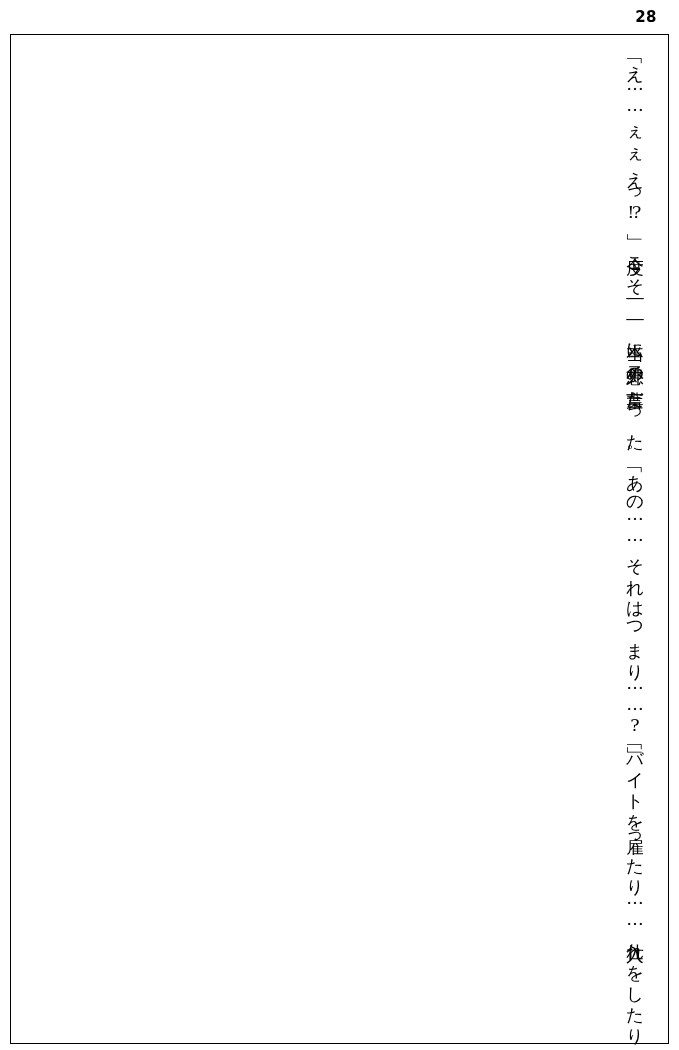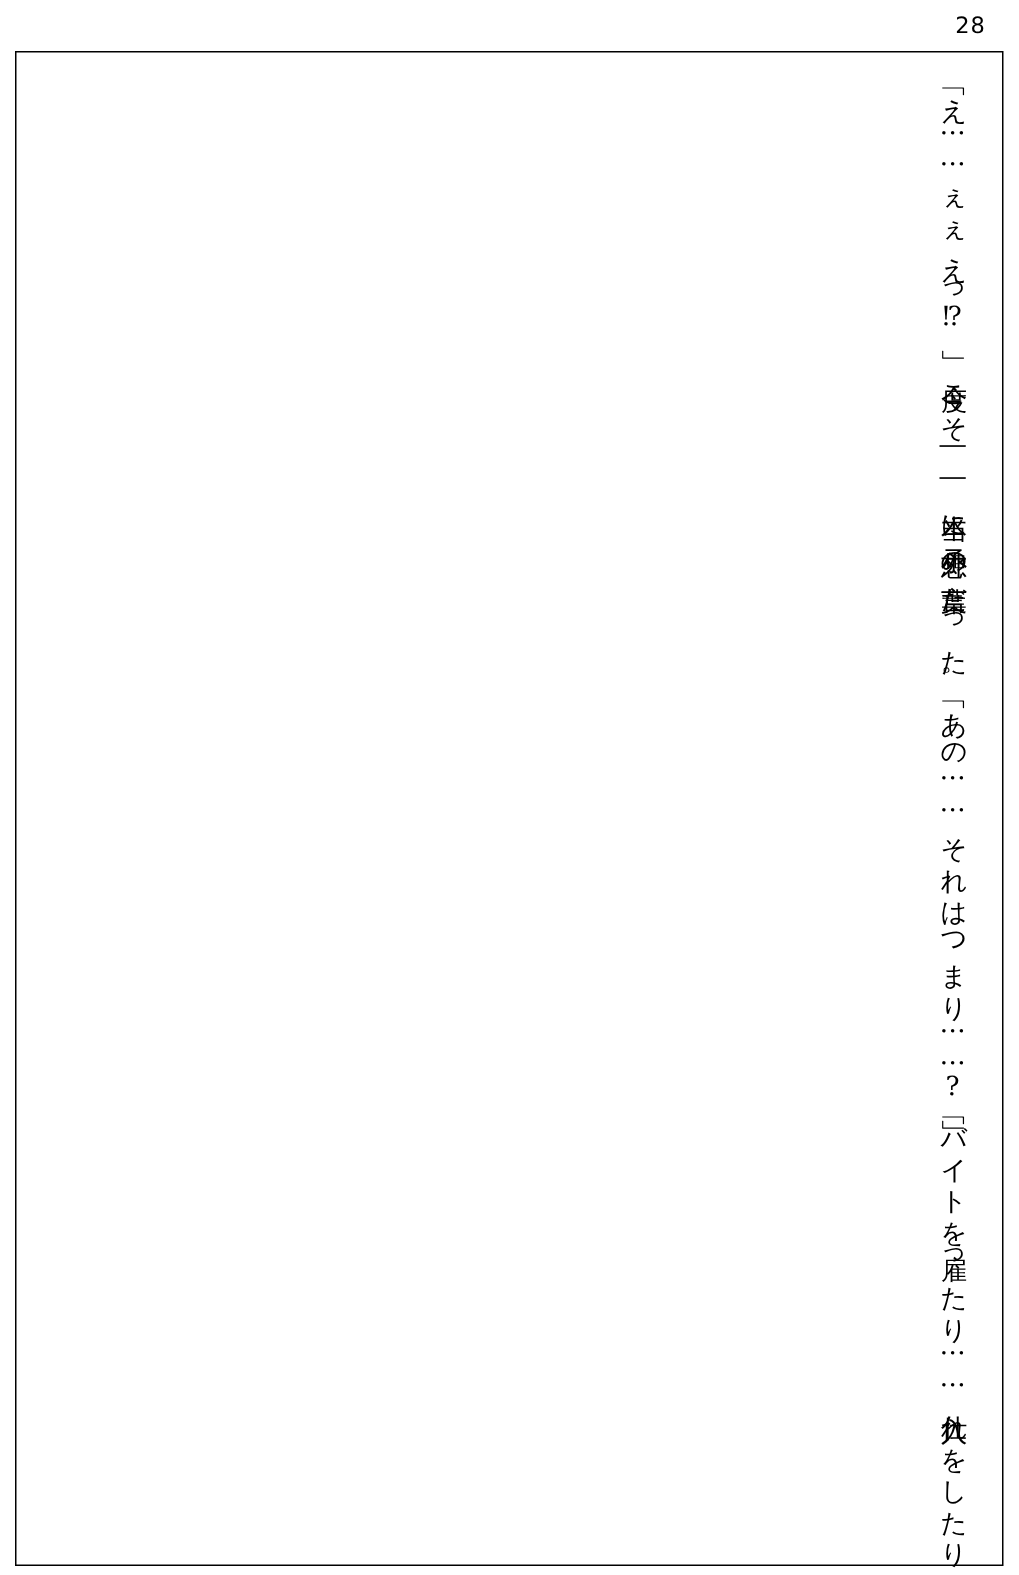--- a/index.html
+++ b/index.html
@@ -17,21 +17,21 @@
     height: 1050px;
     background: #ffffff;
     box-sizing: border-box;
     overflow: hidden;
   }
   .page-number {
     position: absolute;
     top: 8px;
     right: 22px;
     font-size: 15px;
-    font-weight: normal;
+    font-weight: bold;
     letter-spacing: 0.5px;
     font-family: "DejaVu Sans", "Liberation Sans", sans-serif;
   }
   .frame {
     position: absolute;
     left: 10px;
     top: 34px;
     width: 659px;
     height: 1010px;
     border: 1.5px solid #000000;

